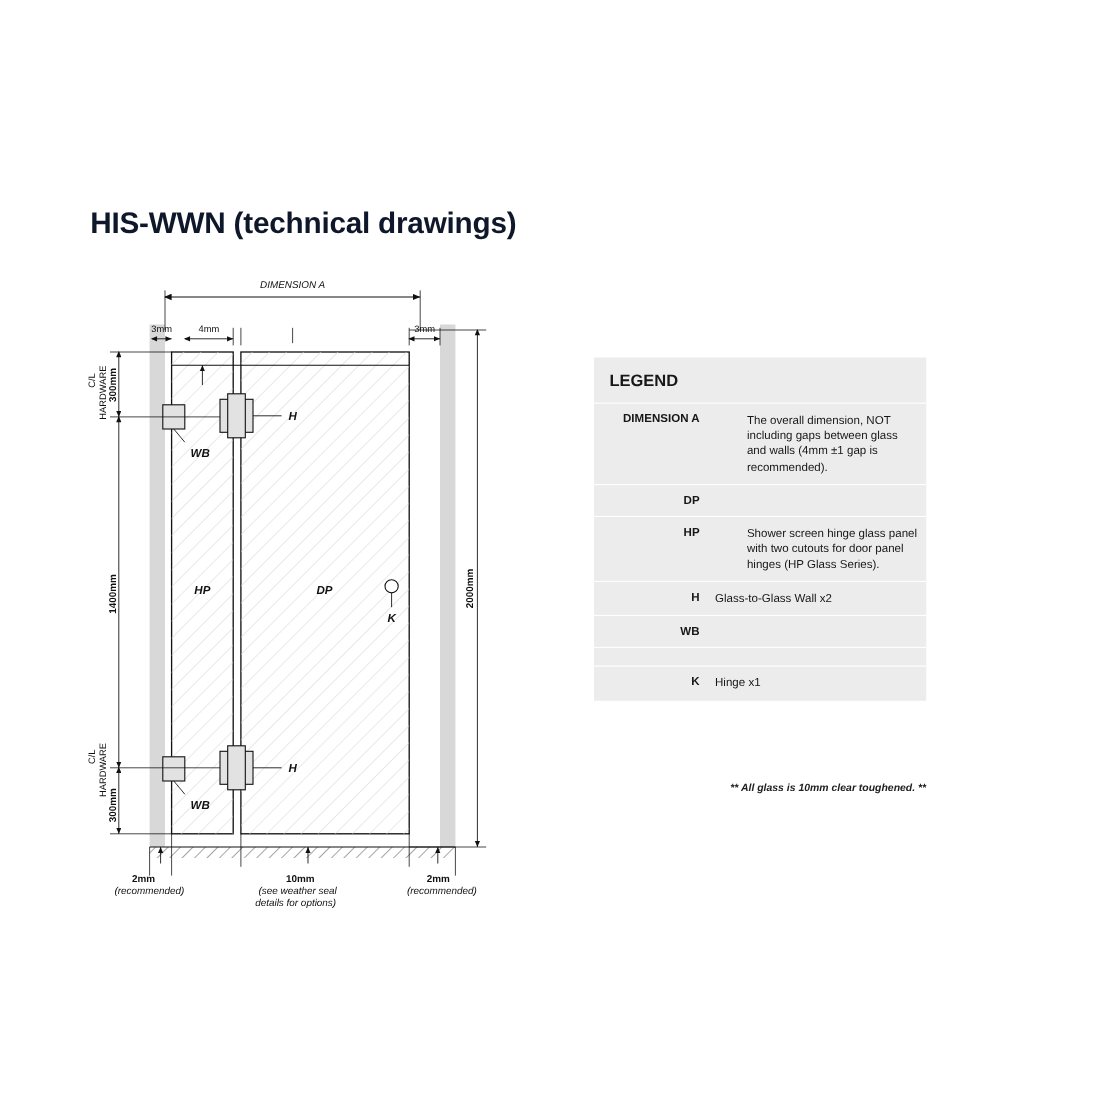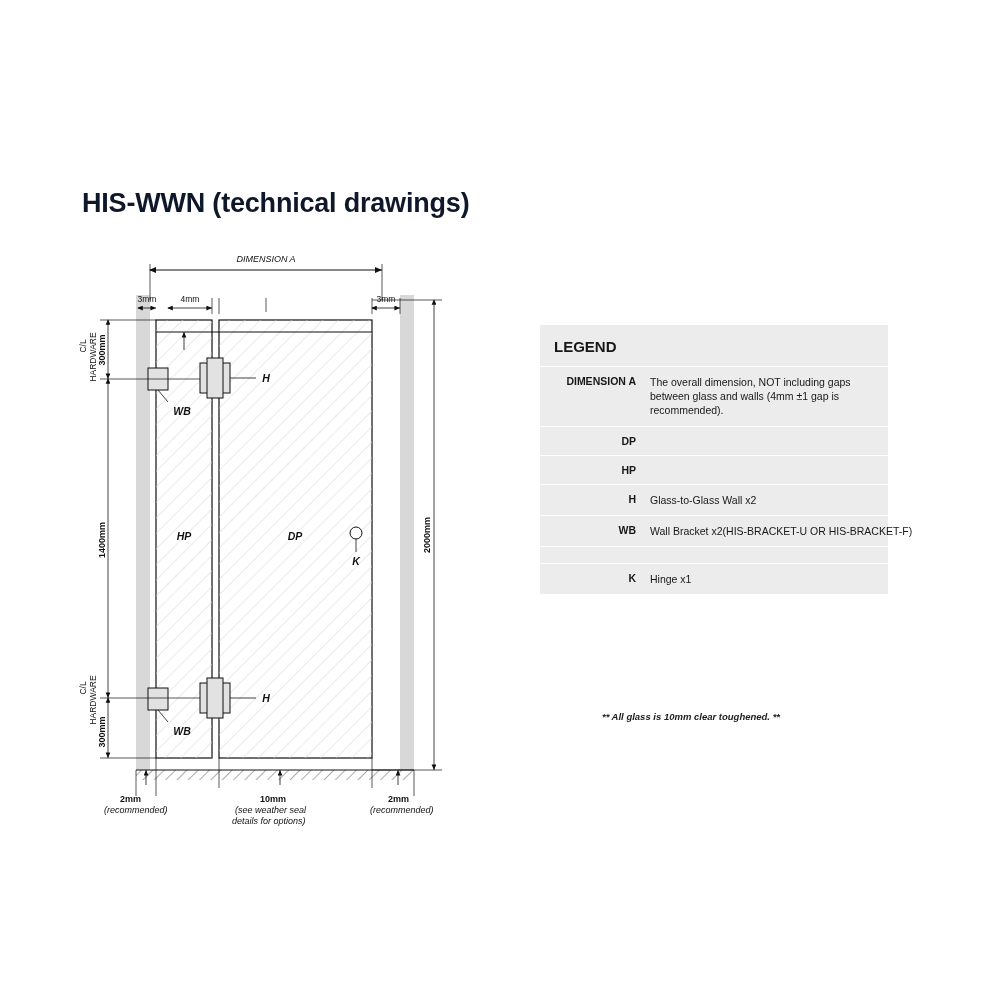--- a/index.html
+++ b/index.html
@@ -38,21 +38,21 @@
   }
   #drawing svg {
     display: block;
   }
 
   
   #legend {
     position: absolute;
     left: 540px;
     top: 325px;
-    width: 348px;
+    width: 302px;
     background: #ececec;
     padding: 0;
   }
   #legend .legend-title {
     font-size: 15px;
     font-weight: bold;
     padding: 13px 14px 11px 14px;
     border-bottom: 1px solid #ffffff;
     color: #171717;
   }
@@ -76,32 +76,33 @@
   }
   .legend-val {
     padding: 8px 6px 8px 6px;
     font-size: 10.5px;
     line-height: 1.35;
     color: #171717;
     white-space: nowrap;
   }
   .legend-val.wrap {
     white-space: normal;
+    margin-left: 29px;
   }
   .legend-row.tall .legend-key { padding-top: 8px; }
   .legend-spacer {
     height: 16px;
     border-bottom: 1px solid #ffffff;
   }
   #legend-note {
     position: absolute;
     left: 540px;
     top: 711px;
     width: 302px;
-    text-align: center;
+    text-align: right;
     font-size: 9.5px;
     font-style: italic;
     font-weight: bold;
     color: #202020;
   }
   .t-bi    { font-family: "Liberation Sans", sans-serif; font-size: 10.5px; fill: #111; font-weight: bold; font-style: italic; }
   .t-i     { font-family: "Liberation Sans", sans-serif; font-size: 9px;  fill: #111; font-style: italic; }
   .t-sm    { font-family: "Liberation Sans", sans-serif; font-size: 8.5px; fill: #111; }
   .t-bsm   { font-family: "Liberation Sans", sans-serif; font-size: 9px; fill: #111; font-weight: bold; }
   .ln      { stroke: #111; stroke-width: 1; fill: none; }
@@ -265,30 +266,30 @@
     <div class="legend-key">DIMENSION A</div>
     <div class="legend-val wrap">The overall dimension, NOT including gaps between glass and walls (4mm ±1 gap is recommended).</div>
   </div>
 
   <div class="legend-row tall">
     <div class="legend-key">DP</div>
   </div>
 
   <div class="legend-row tall">
     <div class="legend-key">HP</div>
+    <div class="legend-val wrap">Shower screen hinge glass panel with two cutouts for door panel hinges (HP Glass Series).</div>
   </div>
 
   <div class="legend-row">
     <div class="legend-key">H</div>
     <div class="legend-val">Glass-to-Glass Wall x2</div>
   </div>
 
   <div class="legend-row">
     <div class="legend-key">WB</div>
-    <div class="legend-val">Wall Bracket x2(HIS-BRACKET-U OR HIS-BRACKET-F)</div>
   </div>
 
   <div class="legend-spacer"></div>
 
   <div class="legend-row">
     <div class="legend-key">K</div>
     <div class="legend-val">Hinge x1</div>
   </div>
 </div>
 

